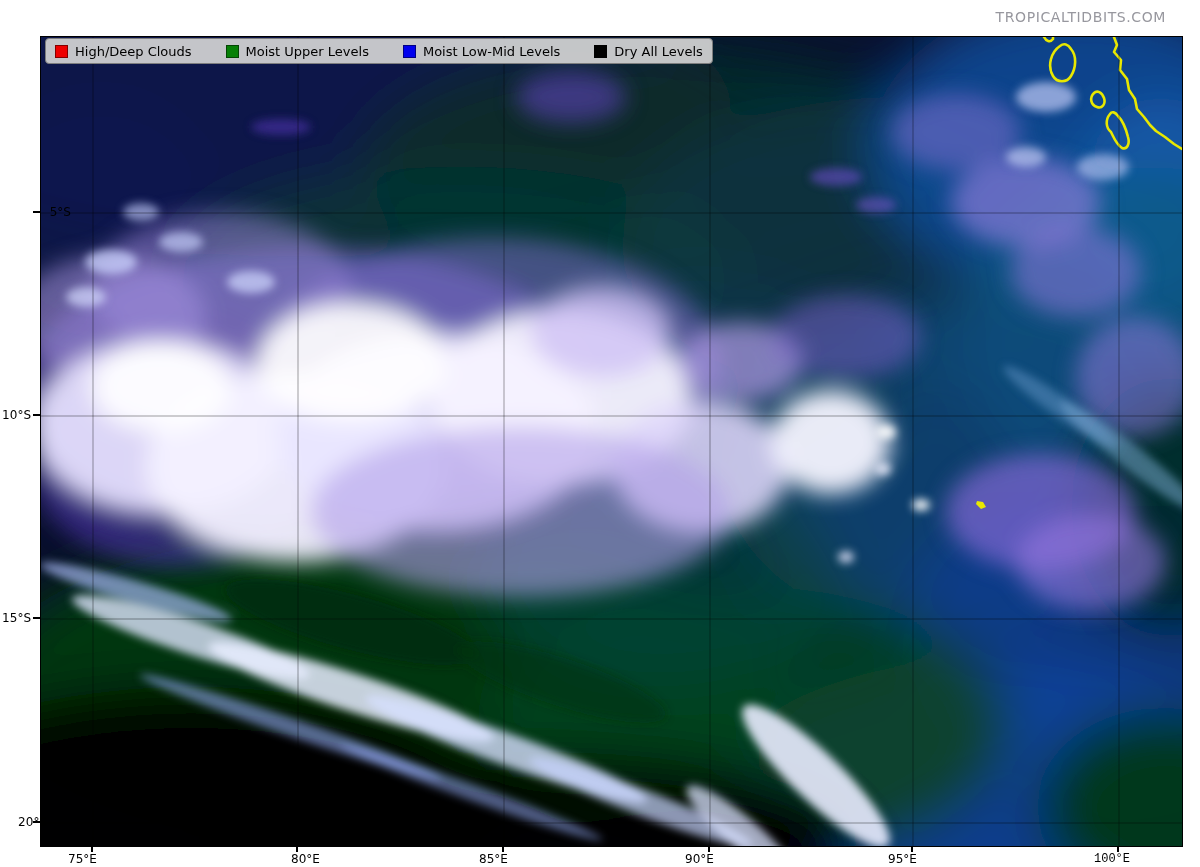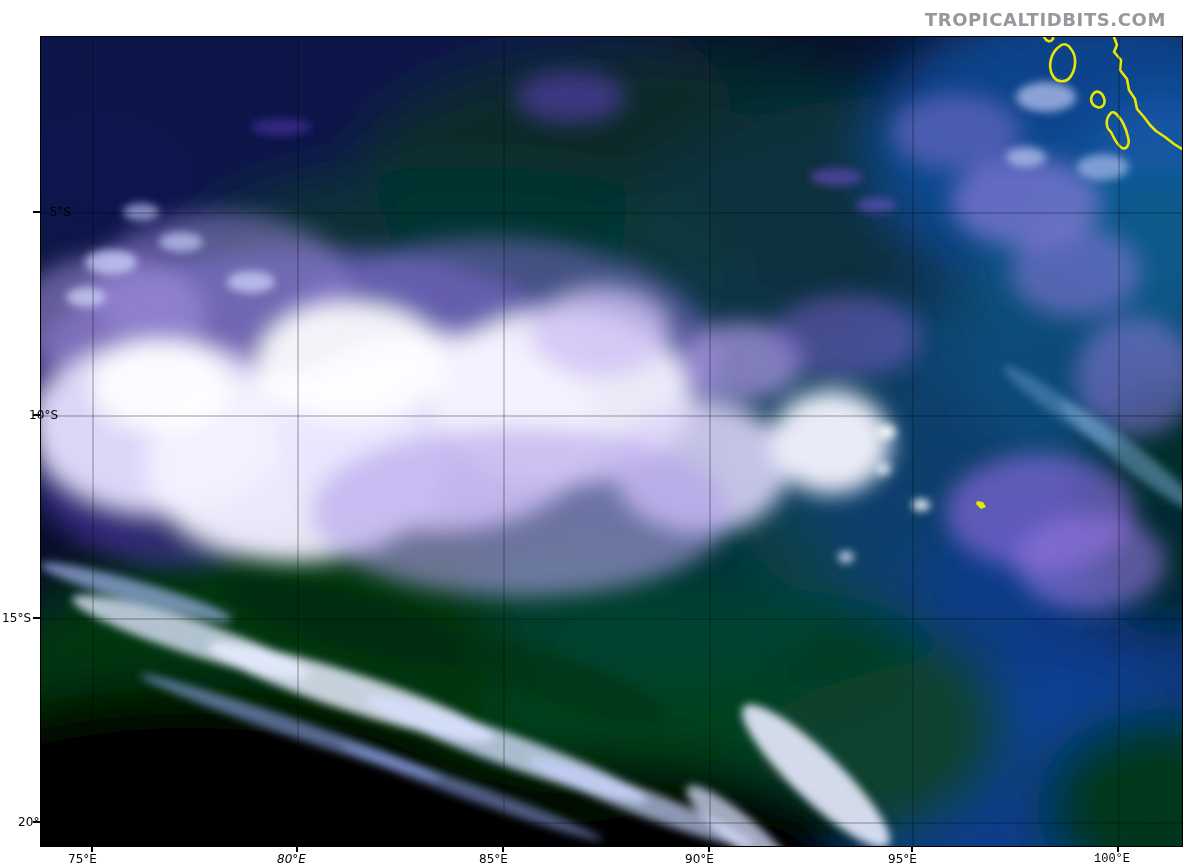--- a/index.html
+++ b/index.html
@@ -1,19 +1,19 @@
 <!DOCTYPE html>
 <html><head>
 <meta charset="utf-8">
 <style>
   html,body{margin:0;padding:0;background:#ffffff;}
   .page{position:relative;width:1200px;height:867px;background:#ffffff;overflow:hidden;
         font-family:"DejaVu Sans","Liberation Sans",sans-serif;}
   .title{position:absolute;left:38px;top:5px;font-size:17.5px;font-weight:bold;color:#000;}
-  .watermark{position:absolute;right:34px;top:9px;font-size:18px;font-weight:bold;
+  .watermark{position:absolute;right:34px;top:9px;font-size:14px;font-weight:normal;
              color:#97979e;letter-spacing:0.6px;}
   .map{position:absolute;left:40px;top:36px;width:1141px;height:809px;
        border:1.5px solid #000;box-sizing:content-box;background:#09102e;}
   .map svg.sat{position:absolute;left:0;top:0;width:100%;height:100%;display:block;}
   .legend{position:absolute;left:4px;top:1px;height:24px;display:flex;align-items:center;
           column-gap:34px;padding:0 9px;background:rgba(211,211,211,0.93);
           border:1px solid #7d7d7d;border-radius:4px;z-index:5;}
   .legend-item{display:flex;align-items:center;gap:7px;}
   .swatch{width:13px;height:13px;display:inline-block;border:1px solid rgba(0,0,0,0.45);
           box-sizing:border-box;}
@@ -146,37 +146,55 @@
         <line x1="669" y1="0" x2="669" y2="809"></line>
         <line x1="872" y1="0" x2="872" y2="809"></line>
         <line x1="1078" y1="0" x2="1078" y2="809"></line>
         <line x1="0" y1="176" x2="1141" y2="176"></line>
         <line x1="0" y1="379" x2="1141" y2="379"></line>
         <line x1="0" y1="582" x2="1141" y2="582"></line>
         <line x1="0" y1="786" x2="1141" y2="786"></line>
       </g>
     </svg>
 
+    <div class="legend">
+      <div class="legend-item">
+        <span class="swatch" style="background-color: rgb(238, 0, 0);"></span>
+        <span class="legend-label">High/Deep Clouds</span>
+      </div>
+      <div class="legend-item">
+        <span class="swatch" style="background-color: rgb(6, 128, 6);"></span>
+        <span class="legend-label">Moist Upper Levels</span>
+      </div>
+      <div class="legend-item">
+        <span class="swatch" style="background-color: rgb(0, 0, 238);"></span>
+        <span class="legend-label">Moist Low-Mid Levels</span>
+      </div>
+      <div class="legend-item">
+        <span class="swatch" style="background-color: rgb(0, 0, 0);"></span>
+        <span class="legend-label">Dry All Levels</span>
+      </div>
+    </div>
   </div>
 
   <div class="ytick" style="top:211px;"></div>
   <div class="ytick" style="top:414px;"></div>
   <div class="ytick" style="top:617px;"></div>
   <div class="ytick" style="top:821px;"></div>
   <div class="ylab" style="top:205px;padding-left:40px;">5°S</div>
-  <div class="ylab" style="top:408px;padding-left:27px;">10°S</div>
+  <div class="ylab" style="top:408px;">10°S</div>
   <div class="ylab" style="top:611px;">15°S</div>
   <div class="ylab" style="top:815px;padding-left:16px;">20°S</div>
 
   <div class="xtick" style="left:91px;"></div>
   <div class="xtick" style="left:296px;"></div>
   <div class="xtick" style="left:502px;"></div>
   <div class="xtick" style="left:708px;"></div>
   <div class="xtick" style="left:911px;"></div>
   <div class="xtick" style="left:1117px;"></div>
   <div class="xlab" style="left:68px;">75°E</div>
-  <div class="xlab" style="left:277px;font-style:italic;">80°E</div>
+  <div class="xlab" style="left:291px;">80°E</div>
   <div class="xlab" style="left:479px;">85°E</div>
   <div class="xlab" style="left:685px;">90°E</div>
   <div class="xlab" style="left:888px;">95°E</div>
   <div class="xlab" style="left:1094px;font-family:Liberation Mono, monospace;">100°E</div>
 
 </div>
 
 </body></html>

